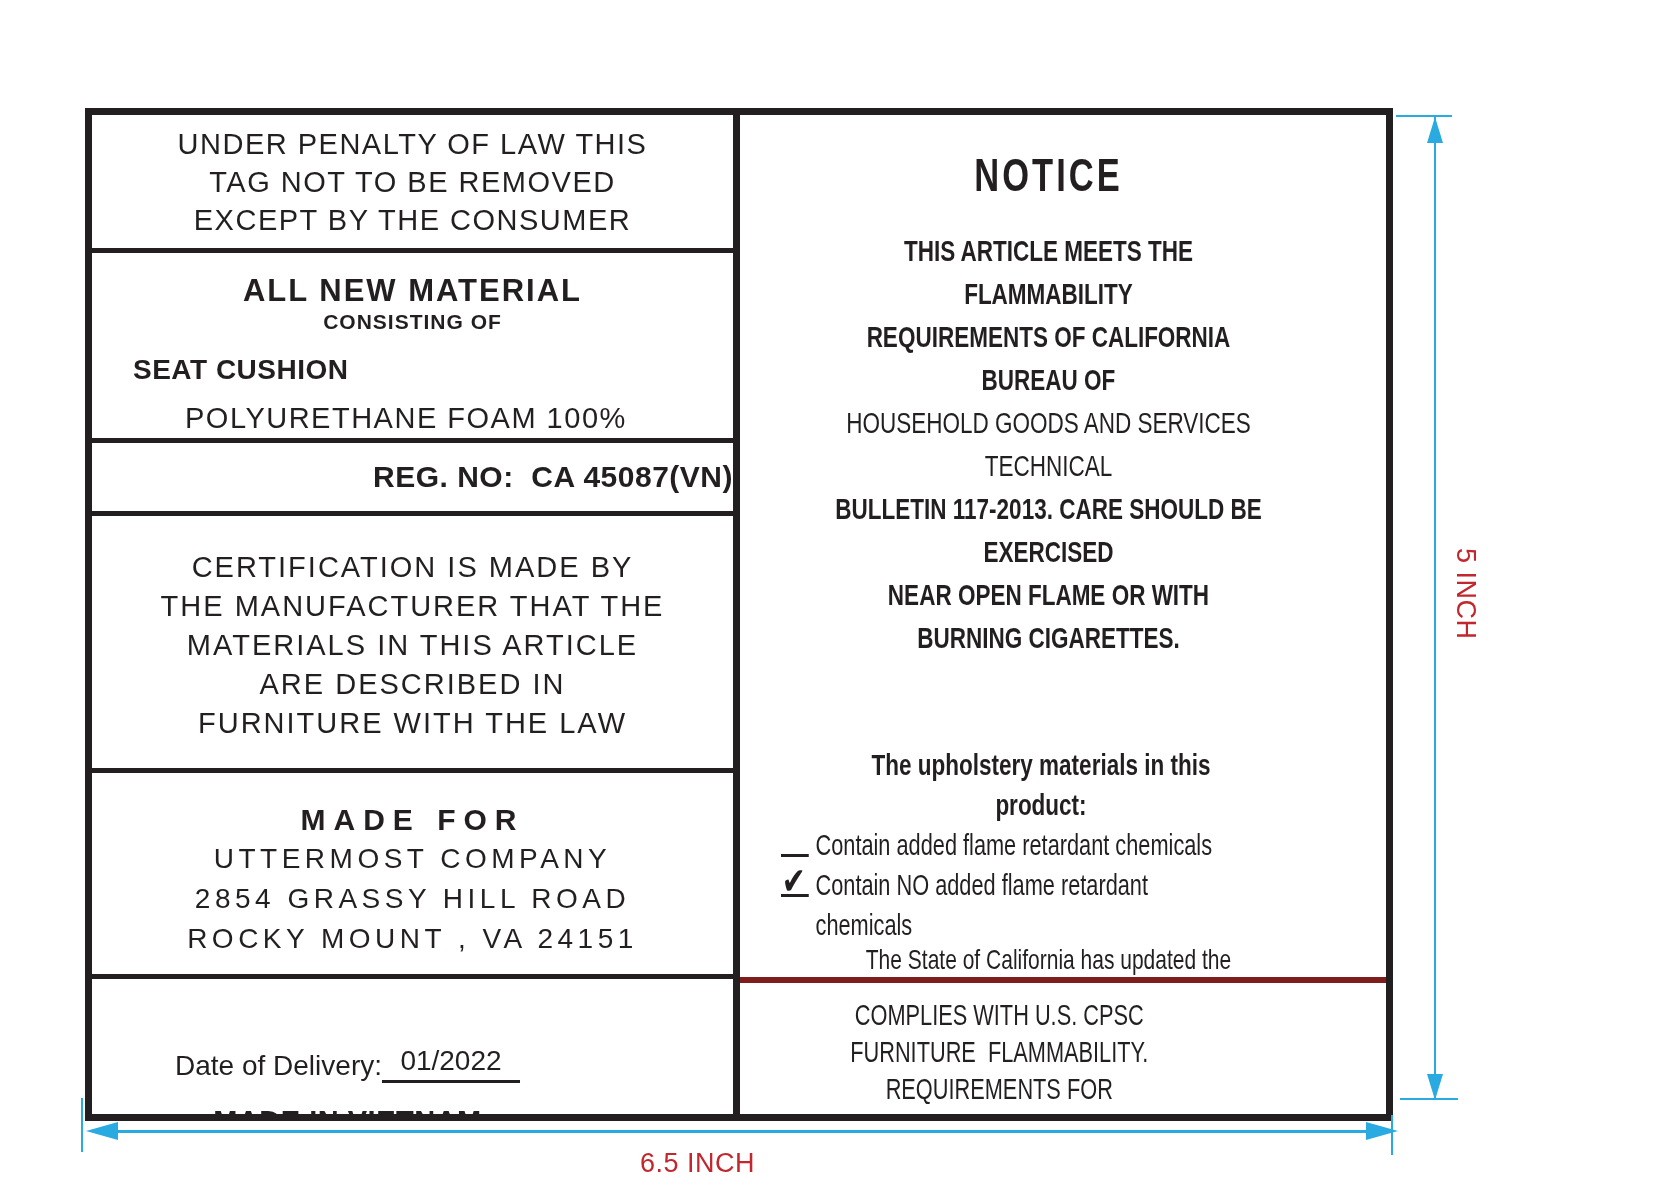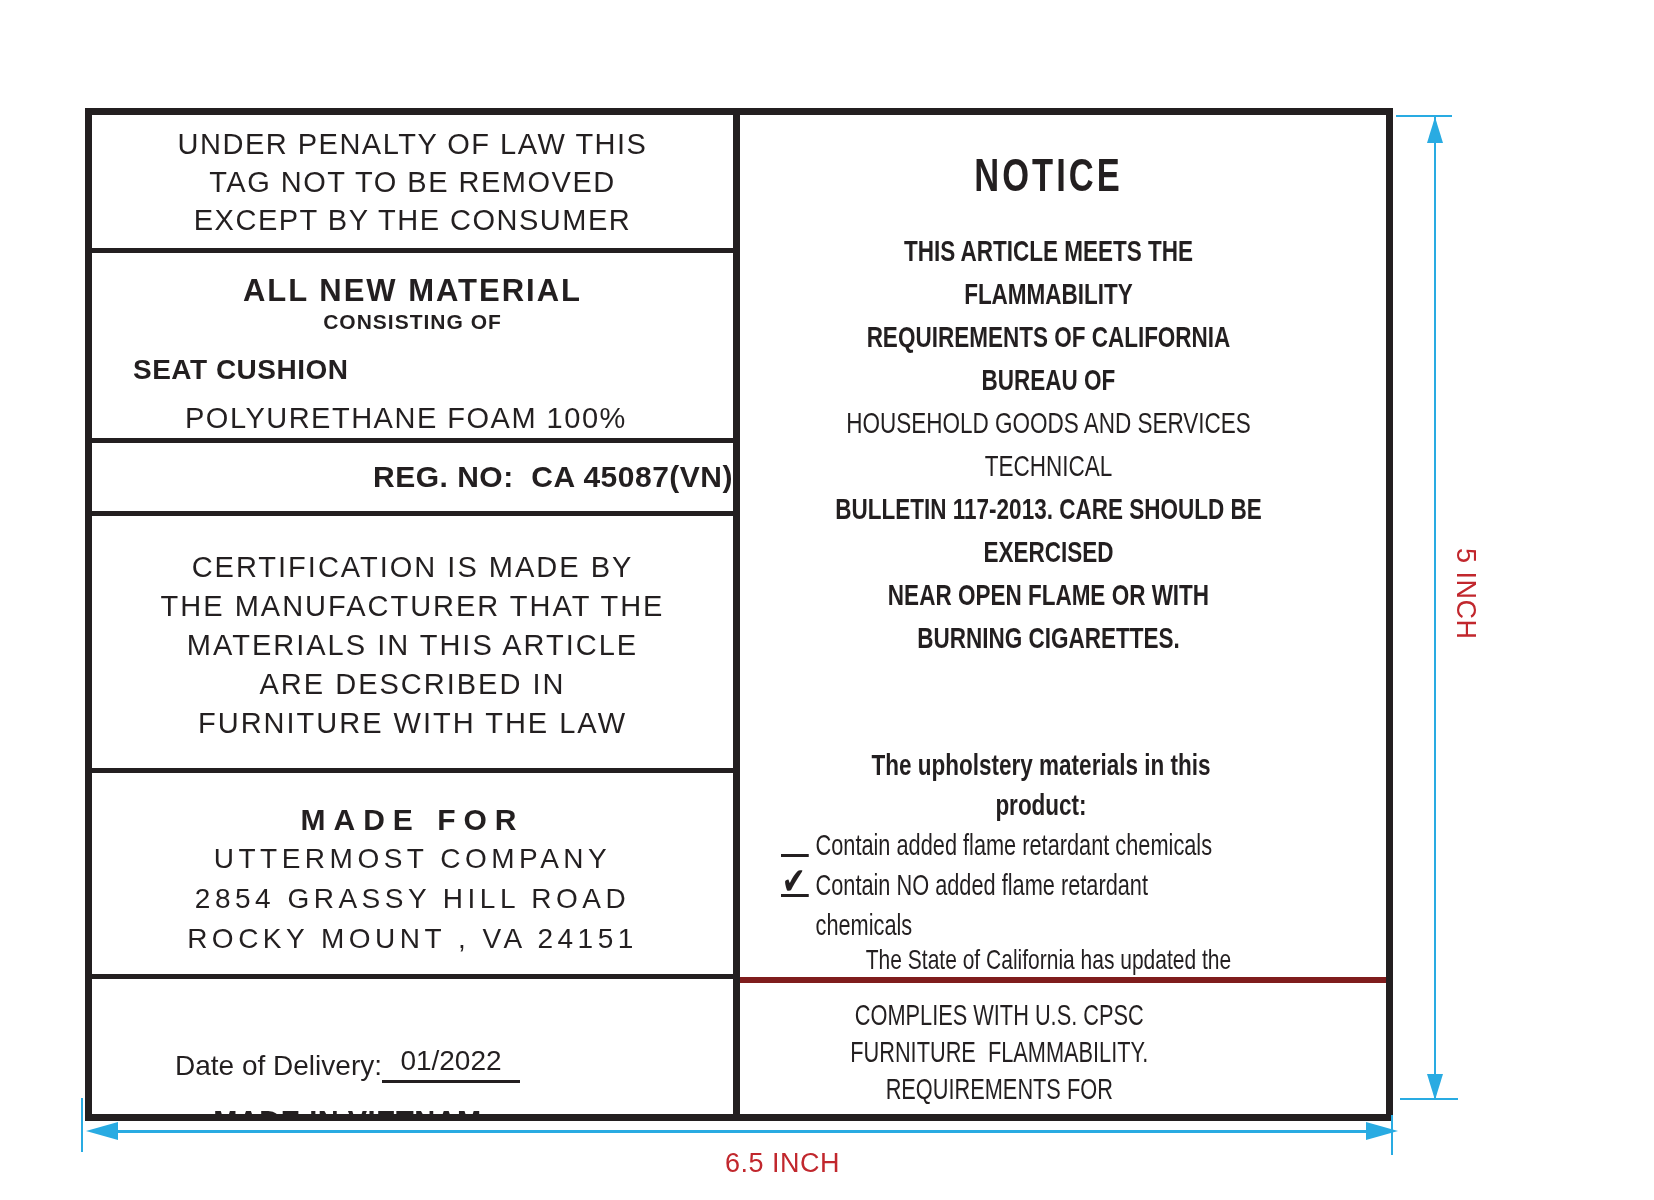--- a/index.html
+++ b/index.html
@@ -70,21 +70,21 @@
   .tick-bl     { left:81px;   top:1098px; width:2px;  height:54px; }
   .tick-br     { left:1391px; top:1115px; width:2px;  height:40px; }
   .dim-h-line { left:102px; top:1130px; width:1276px; height:3px; }
   .arrow { position:absolute; width:0; height:0; }
   .arrow-up    { left:1427px; top:117px;  border-left:8px solid transparent; border-right:8px solid transparent; border-bottom:26px solid var(--dim-line); }
   .arrow-down  { left:1427px; top:1074px; border-left:8px solid transparent; border-right:8px solid transparent; border-top:26px solid var(--dim-line); }
   .arrow-left  { left:86px;   top:1122px; border-top:9px solid transparent; border-bottom:9px solid transparent; border-right:32px solid var(--dim-line); }
   .arrow-right { left:1366px; top:1122px; border-top:9px solid transparent; border-bottom:9px solid transparent; border-left:32px solid var(--dim-line); }
   .dim-text { position:absolute; color:var(--dim-text); font-size:27px; letter-spacing:0.5px; }
   .dim-text-v { left:1450px; top:548px; writing-mode:vertical-rl; }
-  .dim-text-h { left:640px; top:1148px; width:200px; text-align:right; }
+  .dim-text-h { left:640px; top:1148px; width:200px; text-align:left; }
 </style>
 </head>
 <body>
 
 <div class="canvas">
 
   <div class="law-label">
 
     <div class="col-left">
 

